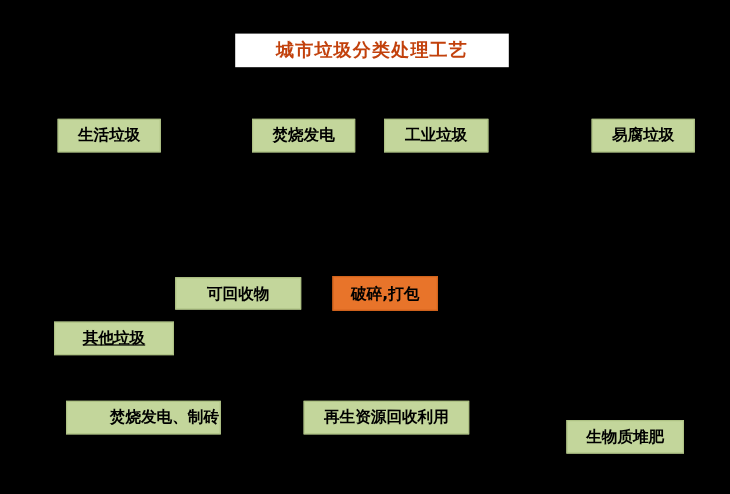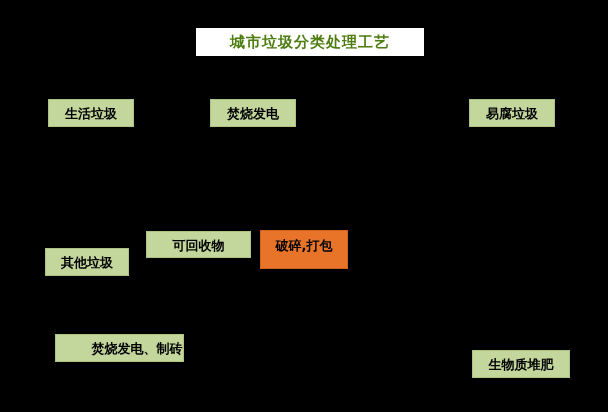--- a/index.html
+++ b/index.html
@@ -15,21 +15,21 @@
     overflow: hidden;
     font-family: "DejaVu Sans", "Liberation Sans", sans-serif;
   }
   .title-box {
     position: absolute;
     left: 196px;
     top: 28px;
     width: 228px;
     height: 28px;
     background: #ffffff;
-    color: #4d7c0f;
+    color: #c2410c;
     font-size: 15px;
     font-weight: bold;
     line-height: 28px;
     text-align: center;
     letter-spacing: 1px;
   }
   .node {
     position: absolute;
     height: 28px;
     line-height: 28px;
@@ -52,28 +52,30 @@
 <body>
 
 <div class="canvas">
 
   <div class="title-box">城市垃圾分类处理工艺</div>
 
   <div class="node green" style="left:48px;  top:99px;  width:86px;">生活垃圾</div>
 
   <div class="node green" style="left:210px; top:99px;  width:86px;">焚烧发电</div>
 
+  <div class="node green" style="left:320px; top:99px;  width:87px;">工业垃圾</div>
 
-  <div class="node green" style="left:469px; top:99px;  width:86px;">易腐垃圾</div>
+  <div class="node green" style="left:493px; top:99px;  width:86px;">易腐垃圾</div>
 
 
   <div class="node green" style="left:146px; top:231px; width:105px; height:27px; line-height:27px;">可回收物</div>
 
-  <div class="node orange" style="left:260px; top:230px; width:88px; height:39px; line-height:29px;">破碎,打包</div>
+  <div class="node orange" style="left:277px; top:230px; width:88px; height:29px; line-height:29px;">破碎,打包</div>
 
-  <div class="node green" style="left:45px;  top:248px; width:84px;">其他垃圾</div>
+  <div class="node green" style="left:45px;  top:268px; width:100px;text-decoration:underline;">其他垃圾</div>
 
   <div class="node green" style="left:55px;  top:334px; width:129px;padding-left:35px;">焚烧发电、制砖</div>
 
+  <div class="node green" style="left:253px; top:334px; width:138px;">再生资源回收利用</div>
 
   <div class="node green" style="left:472px; top:350px; width:98px;">生物质堆肥</div>
 
 </div>
 
 </body></html>

